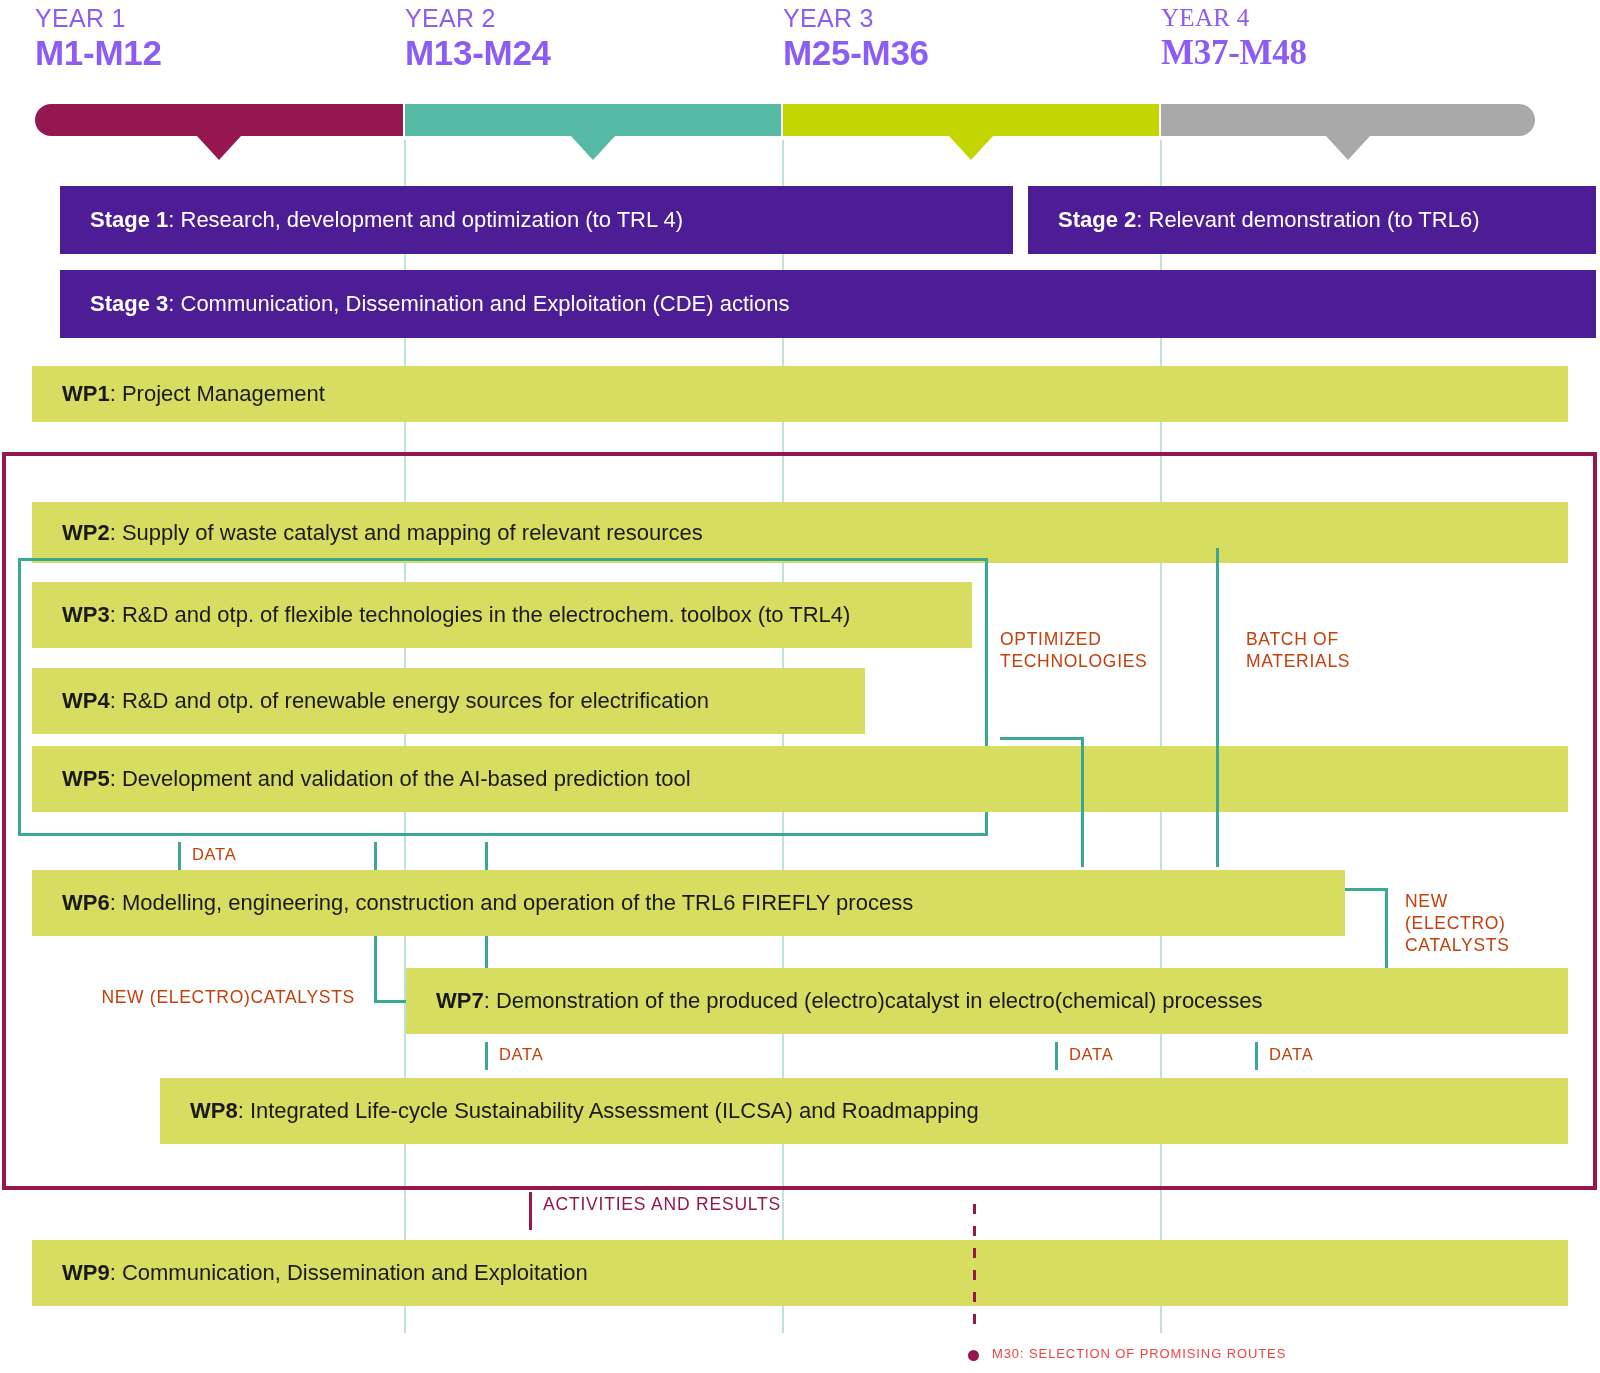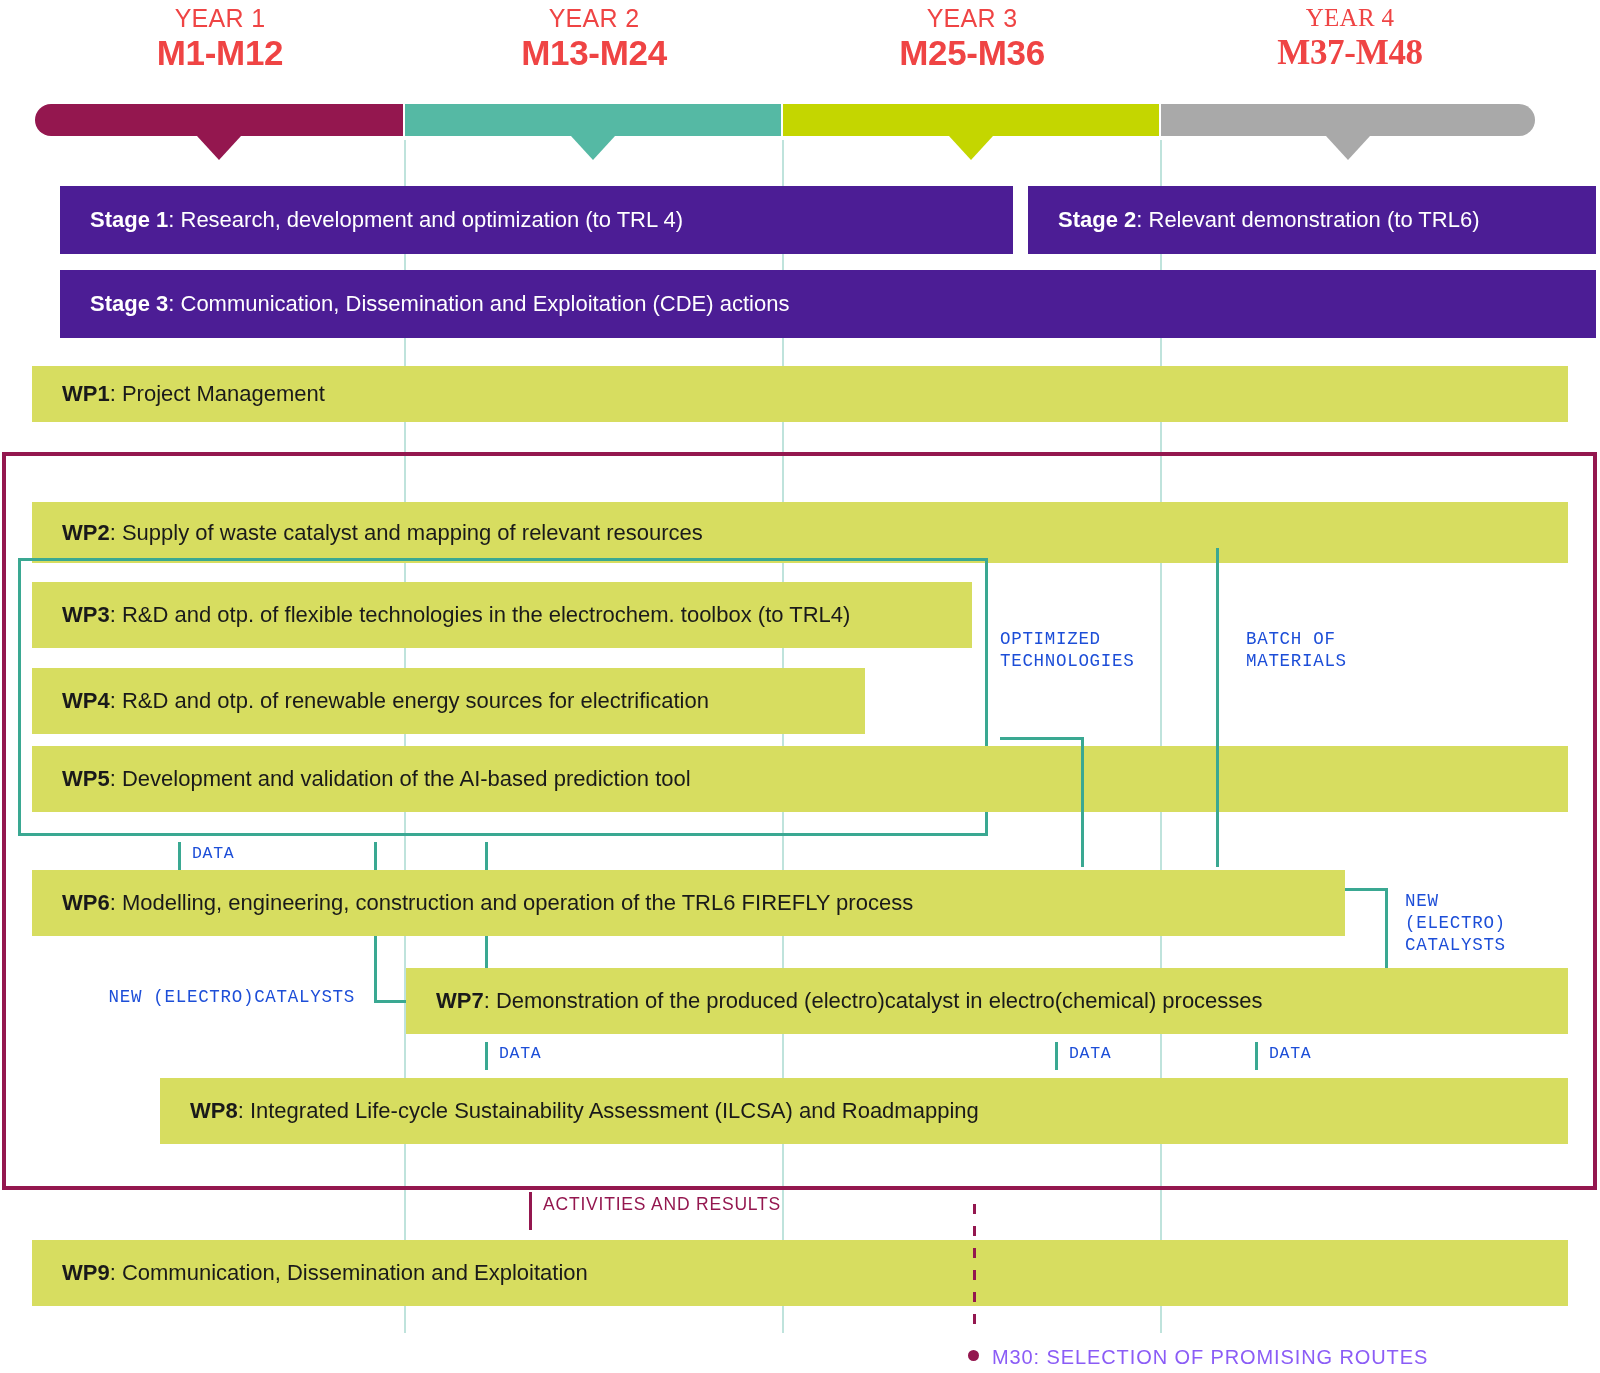--- a/index.html
+++ b/index.html
@@ -5,21 +5,21 @@
   html,body{margin:0;padding:0;background:#ffffff;}
   body{
     font-family:"Liberation Sans", sans-serif;
     width:1600px;height:1373px;position:relative;overflow:hidden;
     -webkit-font-smoothing:antialiased;
   }
   .stage{position:absolute;left:0;top:0;width:1600px;height:1373px;}
   .abs{position:absolute;}
 
   
-  .yr-head{text-align:center;color:#ef4444;}
+  .yr-head{color:#8b5cf6;}
   .yr-head .yr-label{font-size:25px;letter-spacing:.3px;line-height:28px;}
   .yr-head .yr-months{font-size:35px;font-weight:bold;line-height:42px;letter-spacing:-.3px;}
 
   
   .tl-seg{position:absolute;top:104px;height:32px;}
   .tl-seg.first{border-top-left-radius:16px;border-bottom-left-radius:16px;}
   .tl-seg.last{border-top-right-radius:16px;border-bottom-right-radius:16px;}
   .tl-arrow{position:absolute;top:136px;width:0;height:0;
             border-left:22px solid transparent;border-right:22px solid transparent;}
 
@@ -39,30 +39,30 @@
   .outline-burgundy{position:absolute;box-sizing:border-box;border:4px solid #94174f;}
   .outline-teal{position:absolute;box-sizing:border-box;border:3px solid #3aa892;}
 
   
   .conn{position:absolute;background:#3aa892;}
   .conn.v{width:3px;}
   .conn.h{height:3px;}
   .conn-burg{position:absolute;background:#94174f;}
 
   
-  .ann{position:absolute;color:#1d4ed8;font-size:17.5px;line-height:22px;letter-spacing:.7px;white-space:pre;font-family:Liberation Mono, monospace;}
+  .ann{position:absolute;color:#c2410c;font-size:17.5px;line-height:22px;letter-spacing:.7px;white-space:pre;}
   .ann.small{font-size:16.5px;}
   .ann.right{text-align:right;}
   .ann-burg{position:absolute;color:#94174f;font-size:17.5px;line-height:22px;letter-spacing:.8px;white-space:nowrap;}
 
   
   .ms-dashed{position:absolute;width:3px;
      background:repeating-linear-gradient(to bottom,#94174f 0 10px,transparent 10px 22px);}
   .ms-dot{position:absolute;width:11px;height:11px;border-radius:50%;background:#94174f;}
-  .ms-label{position:absolute;color:#8b5cf6;font-size:20px;letter-spacing:.9px;white-space:nowrap;}
+  .ms-label{position:absolute;color:#ef4444;font-size:13px;letter-spacing:.9px;white-space:nowrap;}
 </style>
 </head>
 <body>
 
 <div class="stage">
 
   <div class="abs yr-head" style="left:35px;top:4px;width:370px;">
     <div class="yr-label">YEAR 1</div>
     <div class="yr-months">M1-M12</div>
   </div>

